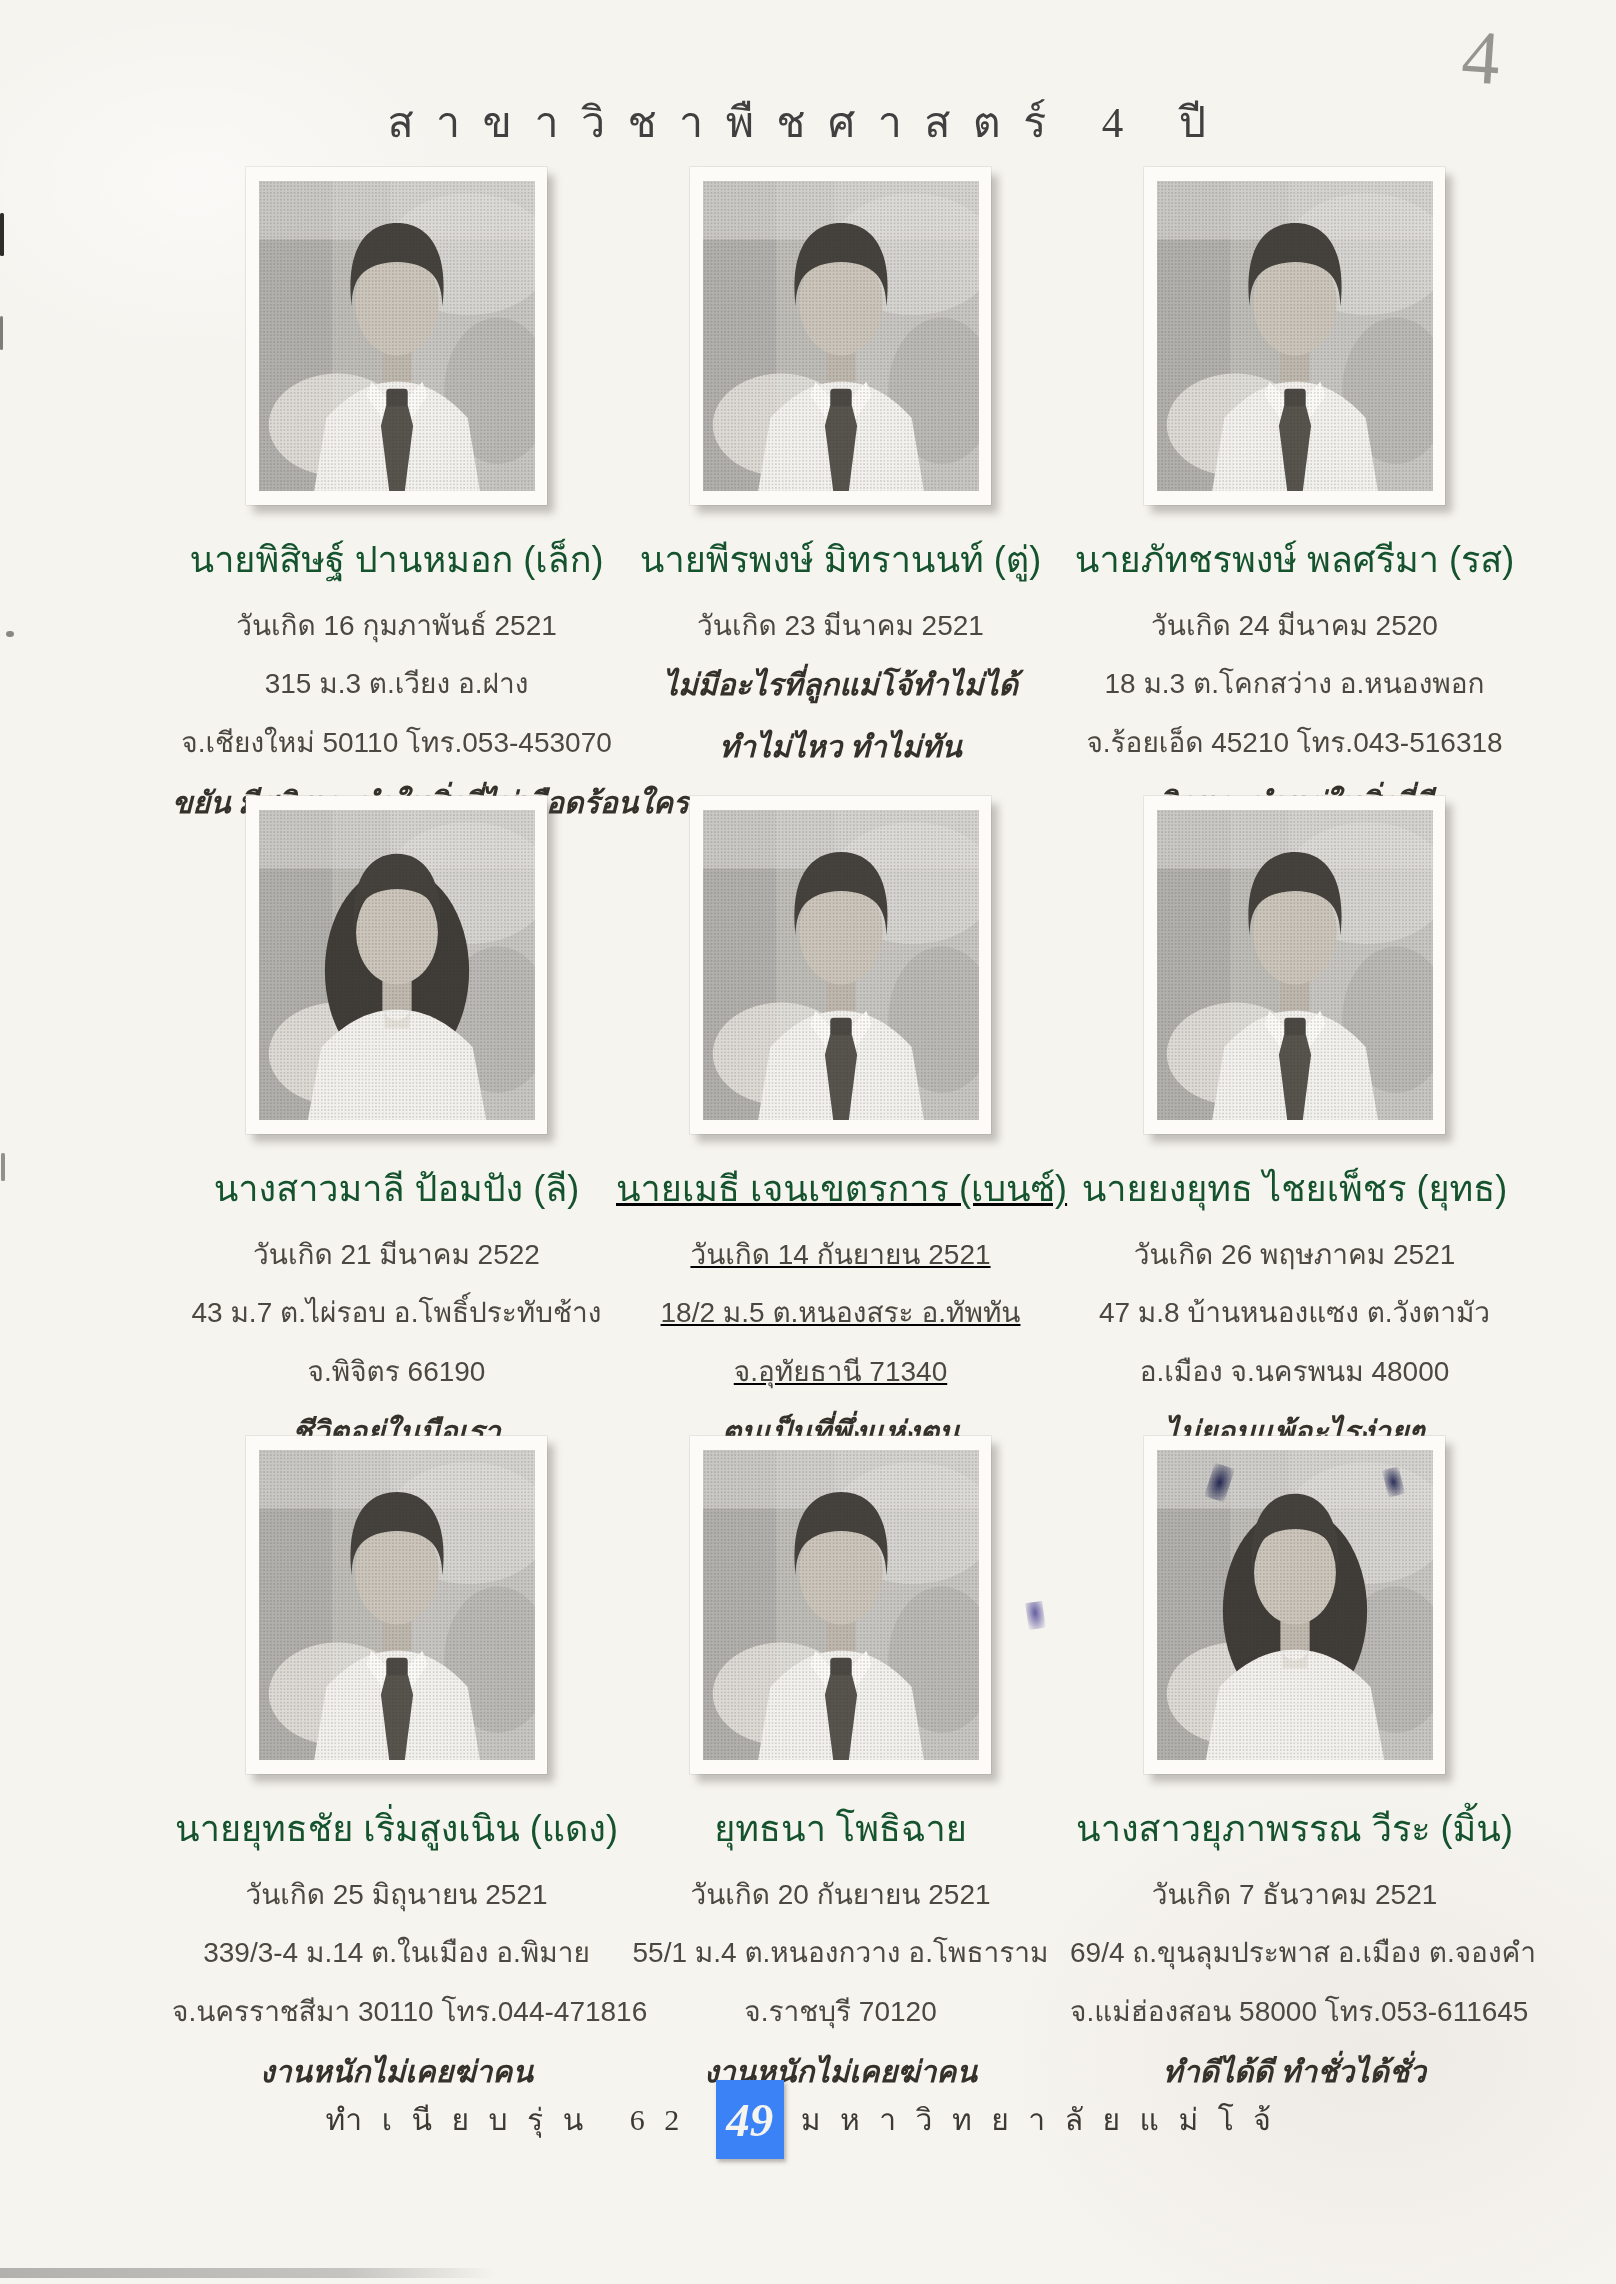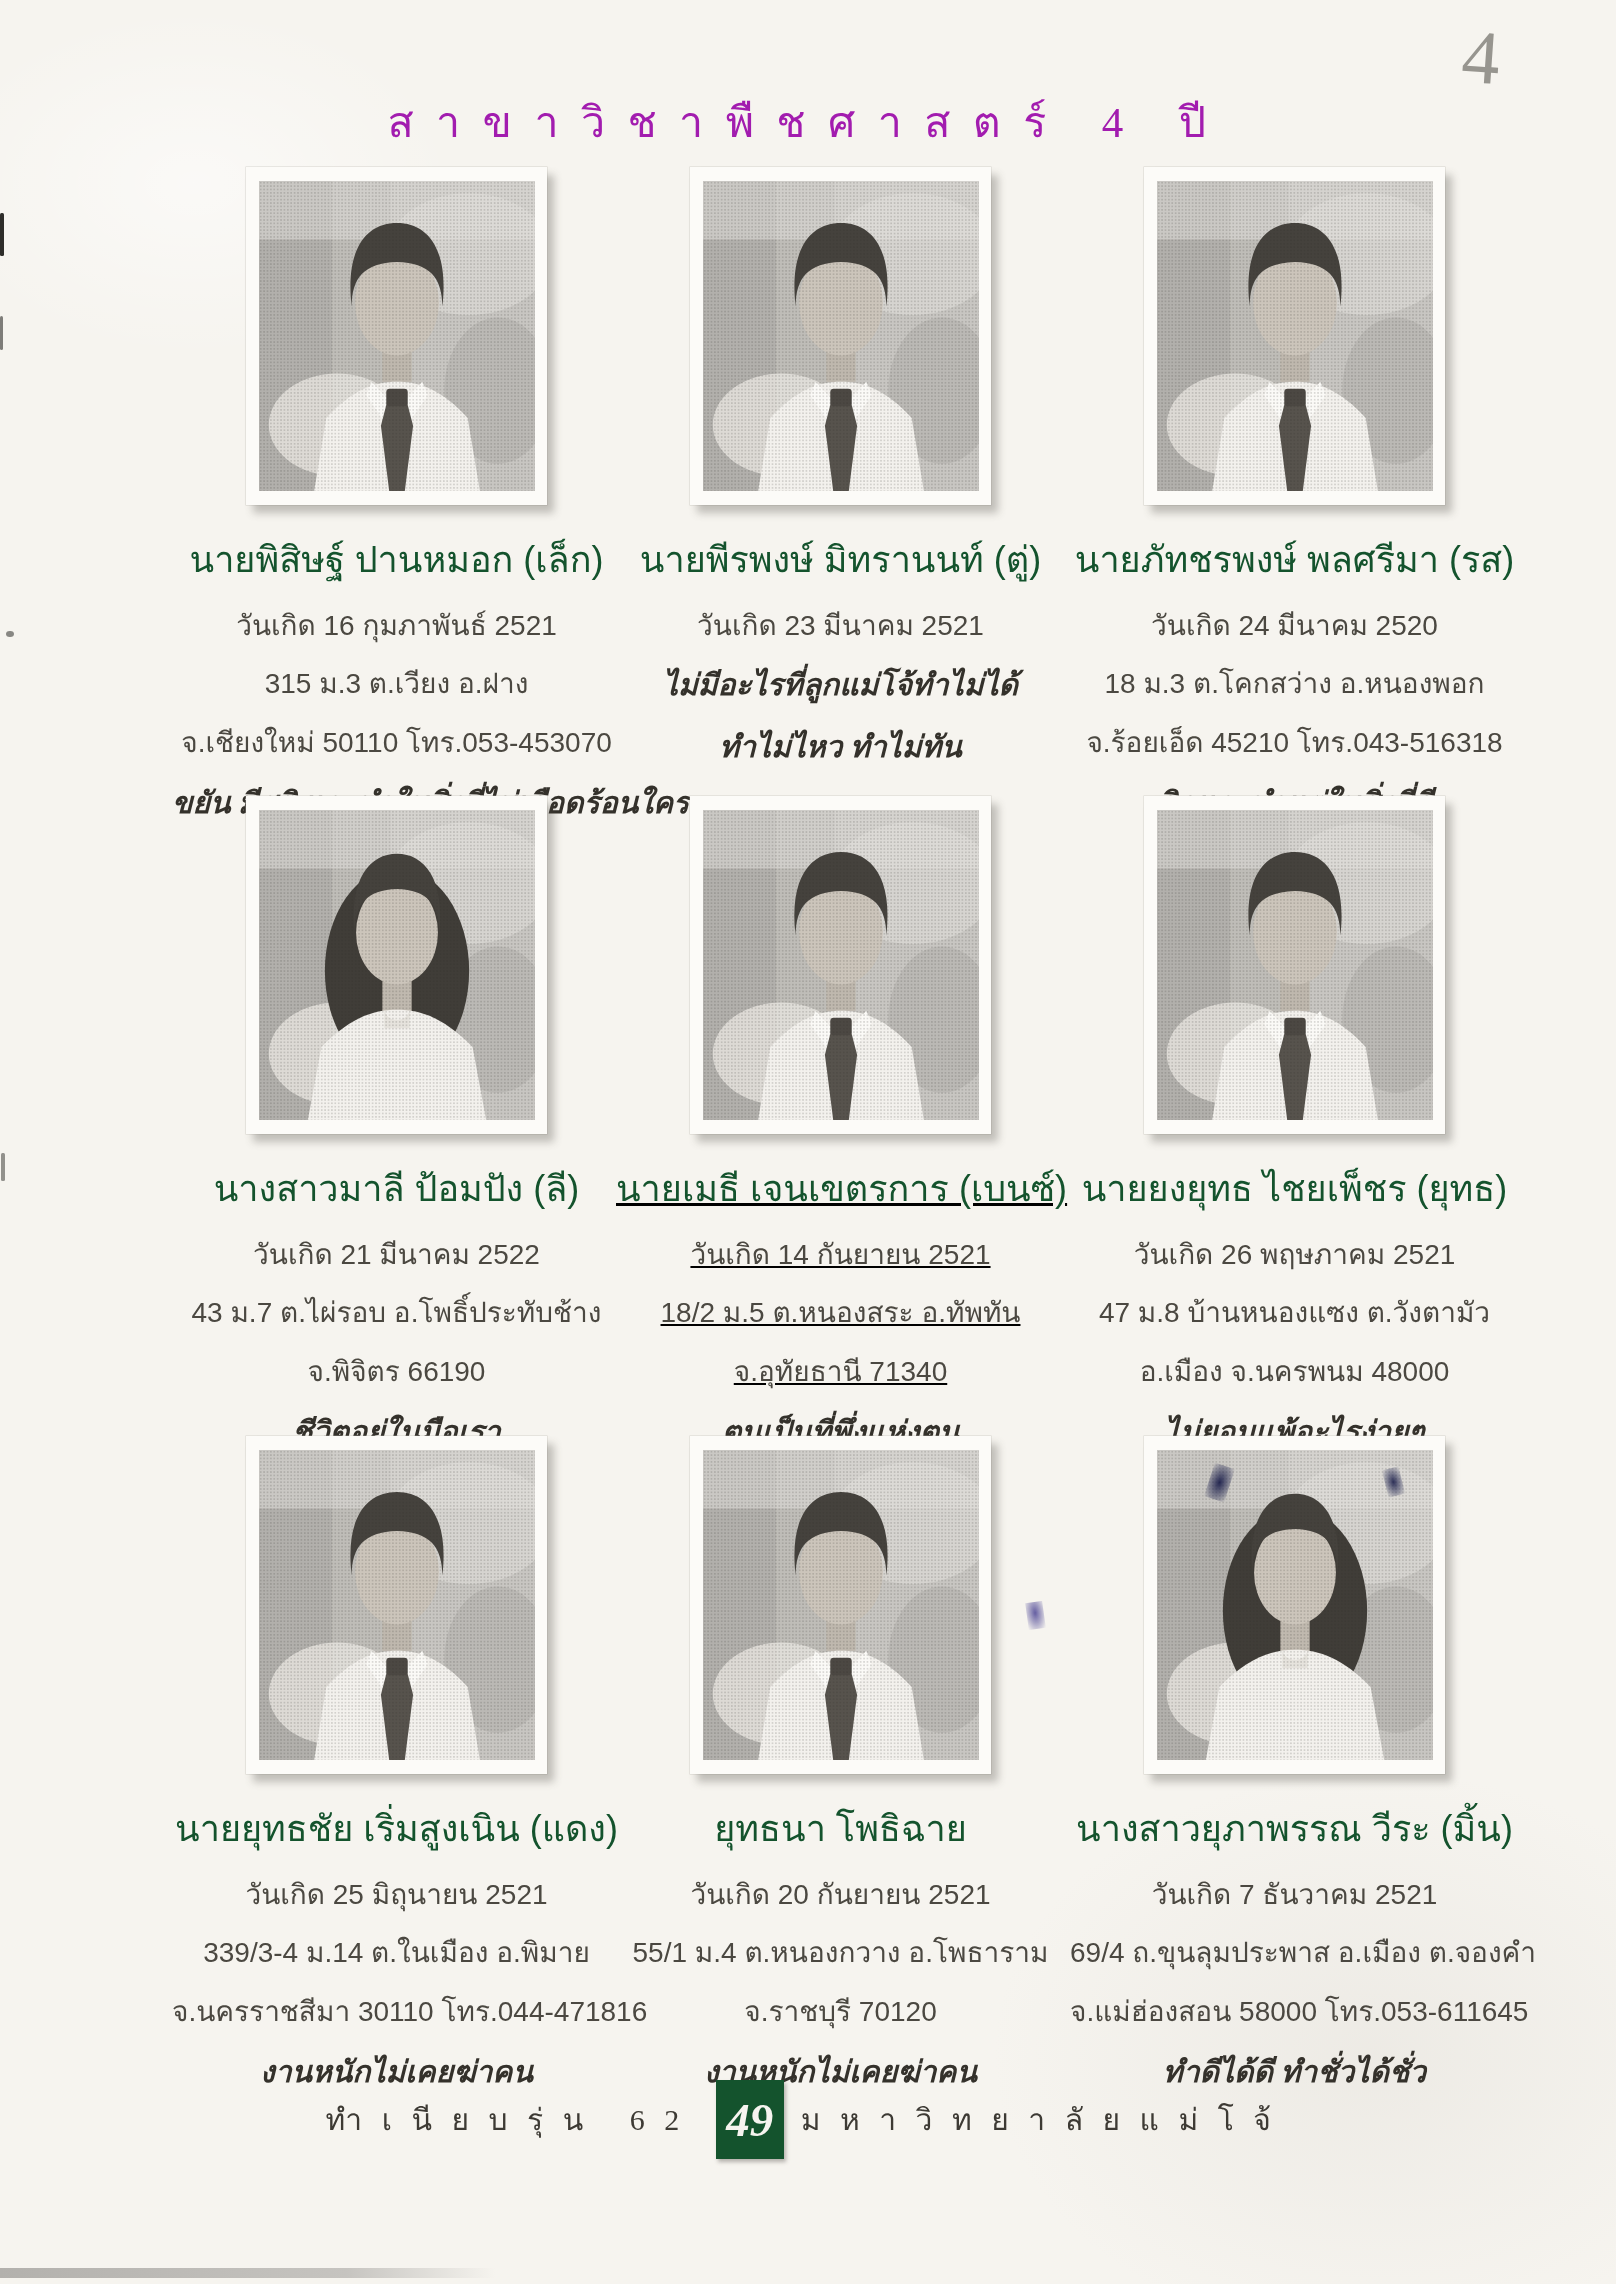--- a/index.html
+++ b/index.html
@@ -15,21 +15,21 @@
     content:"";position:absolute;inset:0;pointer-events:none;
     background:
       radial-gradient(439px 293px at 12% 8%, rgba(255,255,255,.5), transparent 60%),
       radial-gradient(586px 439px at 85% 90%, rgba(210,206,198,.25), transparent 65%);
   }
   .page-title{
     position:absolute;top:88px;left:0;width:100%;
     text-align:center;
     font-family:"Liberation Serif",serif;
     font-size:43px;letter-spacing:22.4px;
-    color:#a21caf;white-space:nowrap;
+    color:#404040;white-space:nowrap;
   }
   .corner-note{
     position:absolute;top:13.7px;left:1462px;
     font-family:"Liberation Serif",serif;
     font-size:76px;font-weight:400;
     color:#97958f;transform:rotate(4deg);
   }
   .card{position:absolute;width:449px;text-align:center;}
   .photo-frame{
     width:276px;margin:0 auto;
@@ -376,21 +376,21 @@
     <div class="name">นางสาวยุภาพรรณ  วีระ (มิ้น)</div>
     <div class="detail">วันเกิด 7 ธันวาคม 2521</div>
     <div class="detail">69/4 ถ.ขุนลุมประพาส อ.เมือง ต.จองคำ</div>
     <div class="detail">จ.แม่ฮ่องสอน 58000 โทร.053-611645</div>
     <div class="motto">
         <div class="motto-line">ทำดีได้ดี ทำชั่วได้ชั่ว</div>
       </div>
   </div>
 <div class="footer">
     <div class="footer-text">ทำเนียบรุ่น 62</div>
-    <div class="page-number-box" style="background: #14532d;">
+    <div class="page-number-box" style="background: #3b82f6;">
       <div class="page-number" style="color: rgb(246, 244, 239);">49</div>
     </div>
     <div class="footer-text">มหาวิทยาลัยแม่โจ้</div>
   </div>
 
   <div class="artifact edge-mark" style="left:0;top:213px;width:4.4px;height:43px;"></div>
   <div class="artifact edge-mark" style="left:0;top:316px;width:2.9px;height:34px;opacity:.6;"></div>
   <div class="artifact edge-mark" style="left:5.9px;top:631px;width:7.8px;height:6.3px;border-radius:50%;opacity:.55;"></div>
   <div class="artifact edge-mark" style="left:1px;top:1153px;width:4.4px;height:28px;opacity:.5;"></div>
   <div class="artifact" style="left:0;top:2268px;width:495px;height:9.8px;background:linear-gradient(to right,#b3b1ad,#c6c4c0 70%,rgba(198,196,192,0));"></div>

